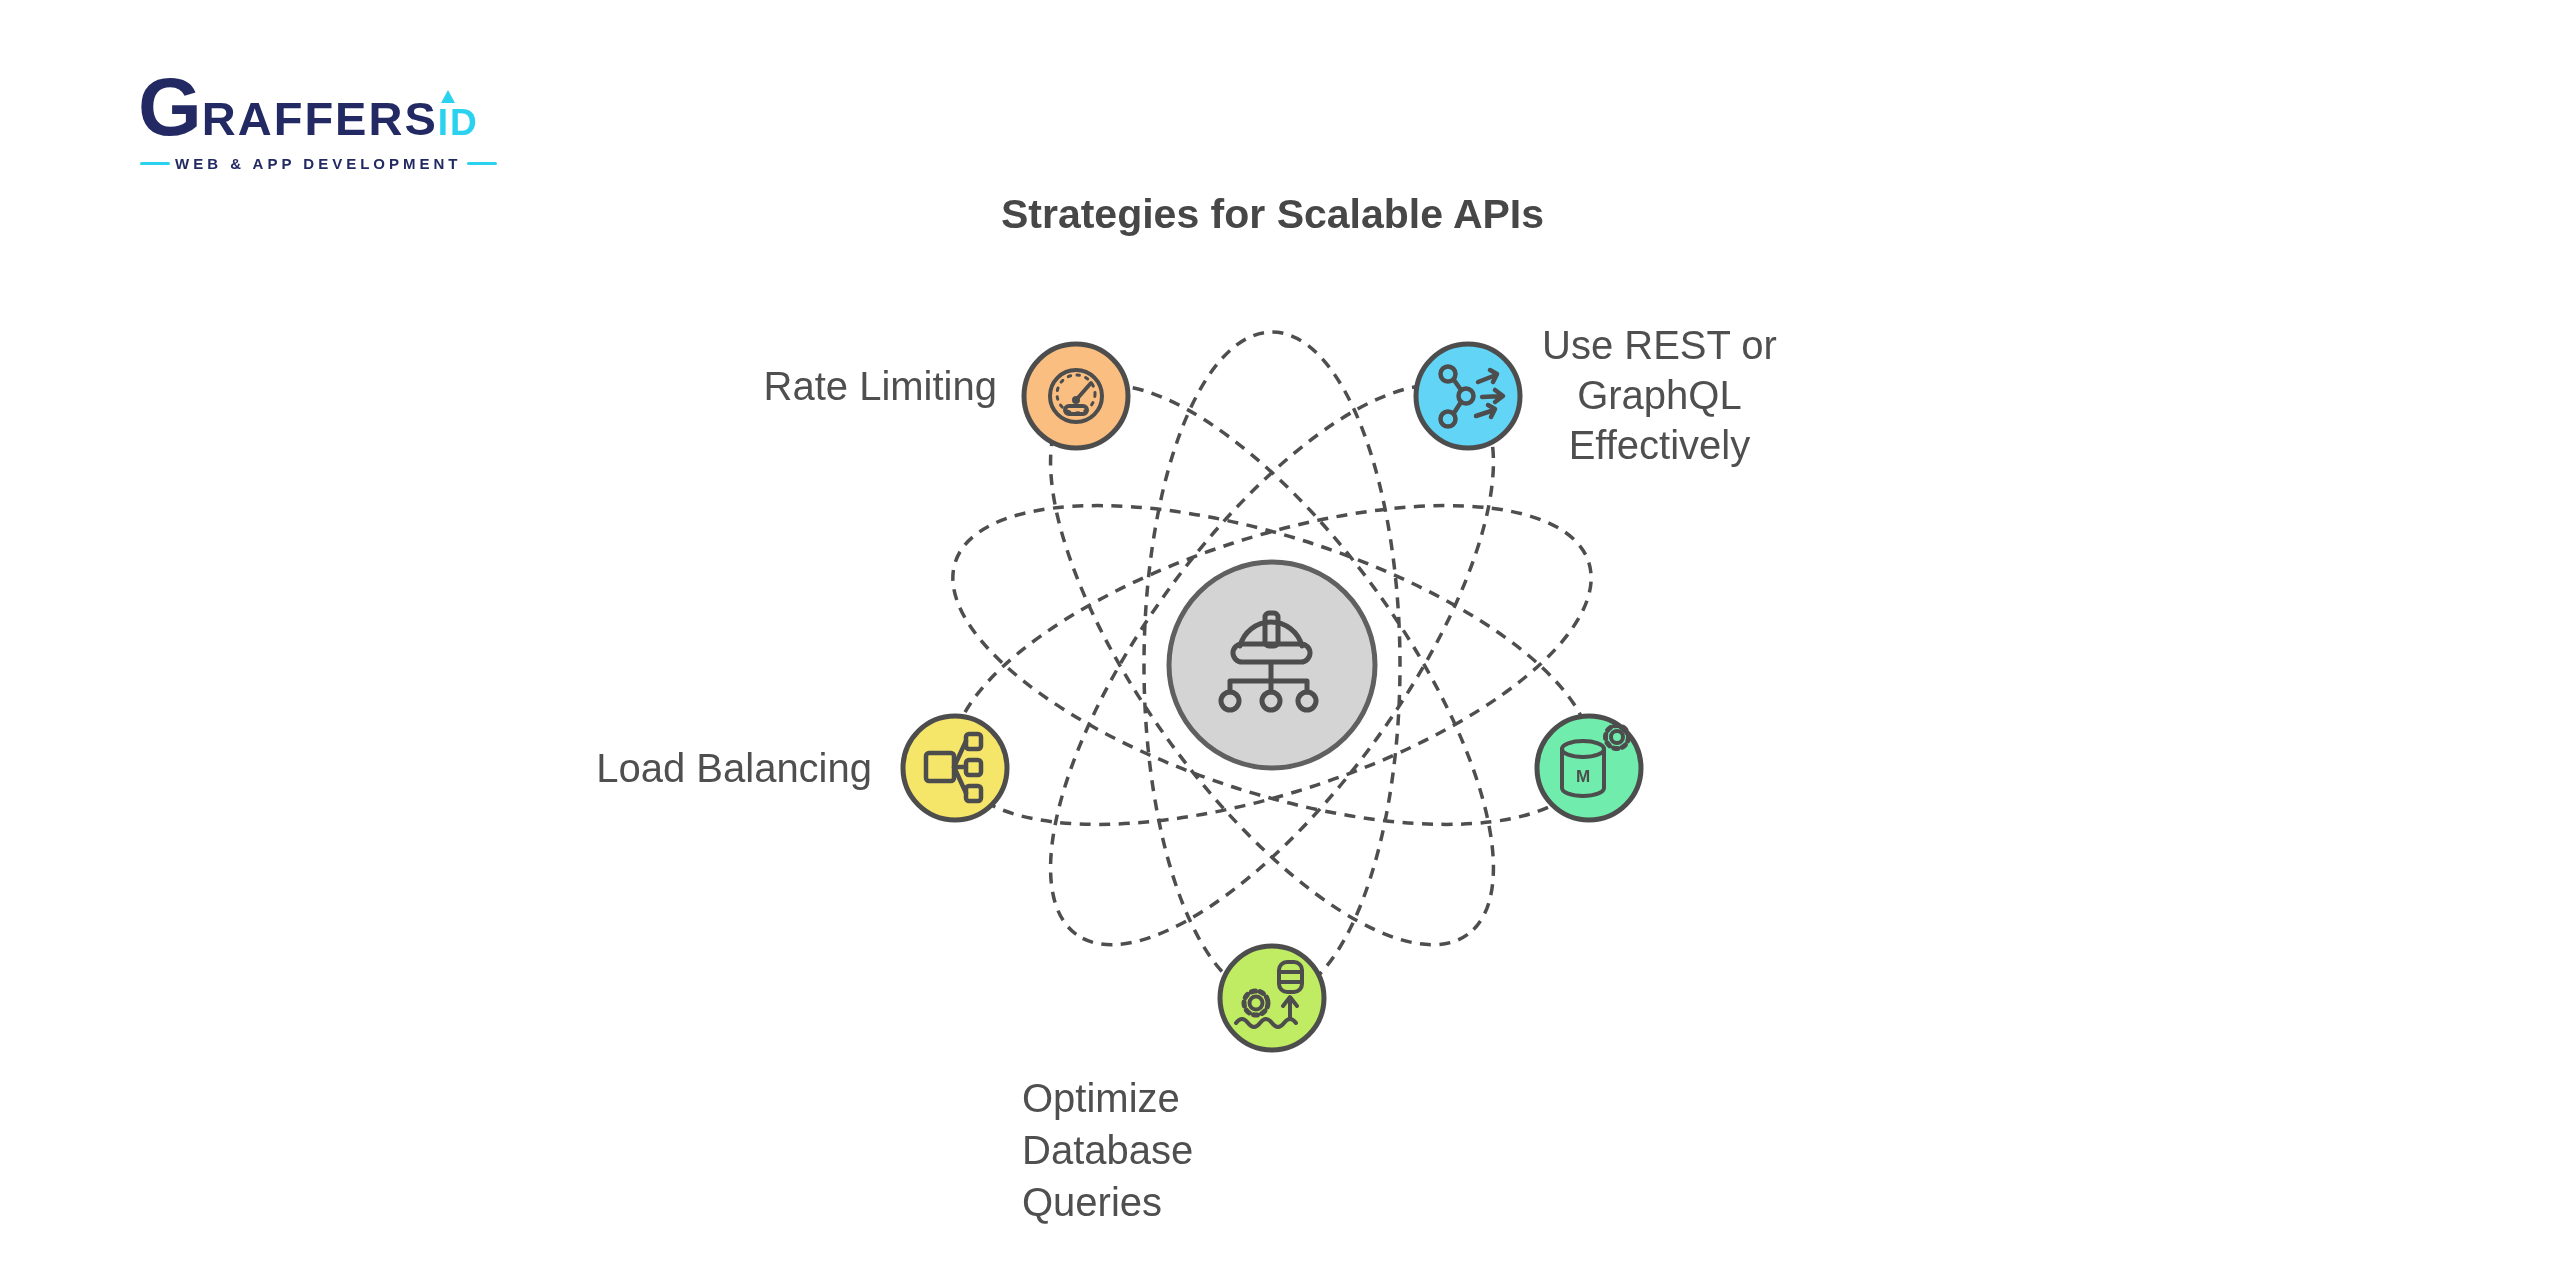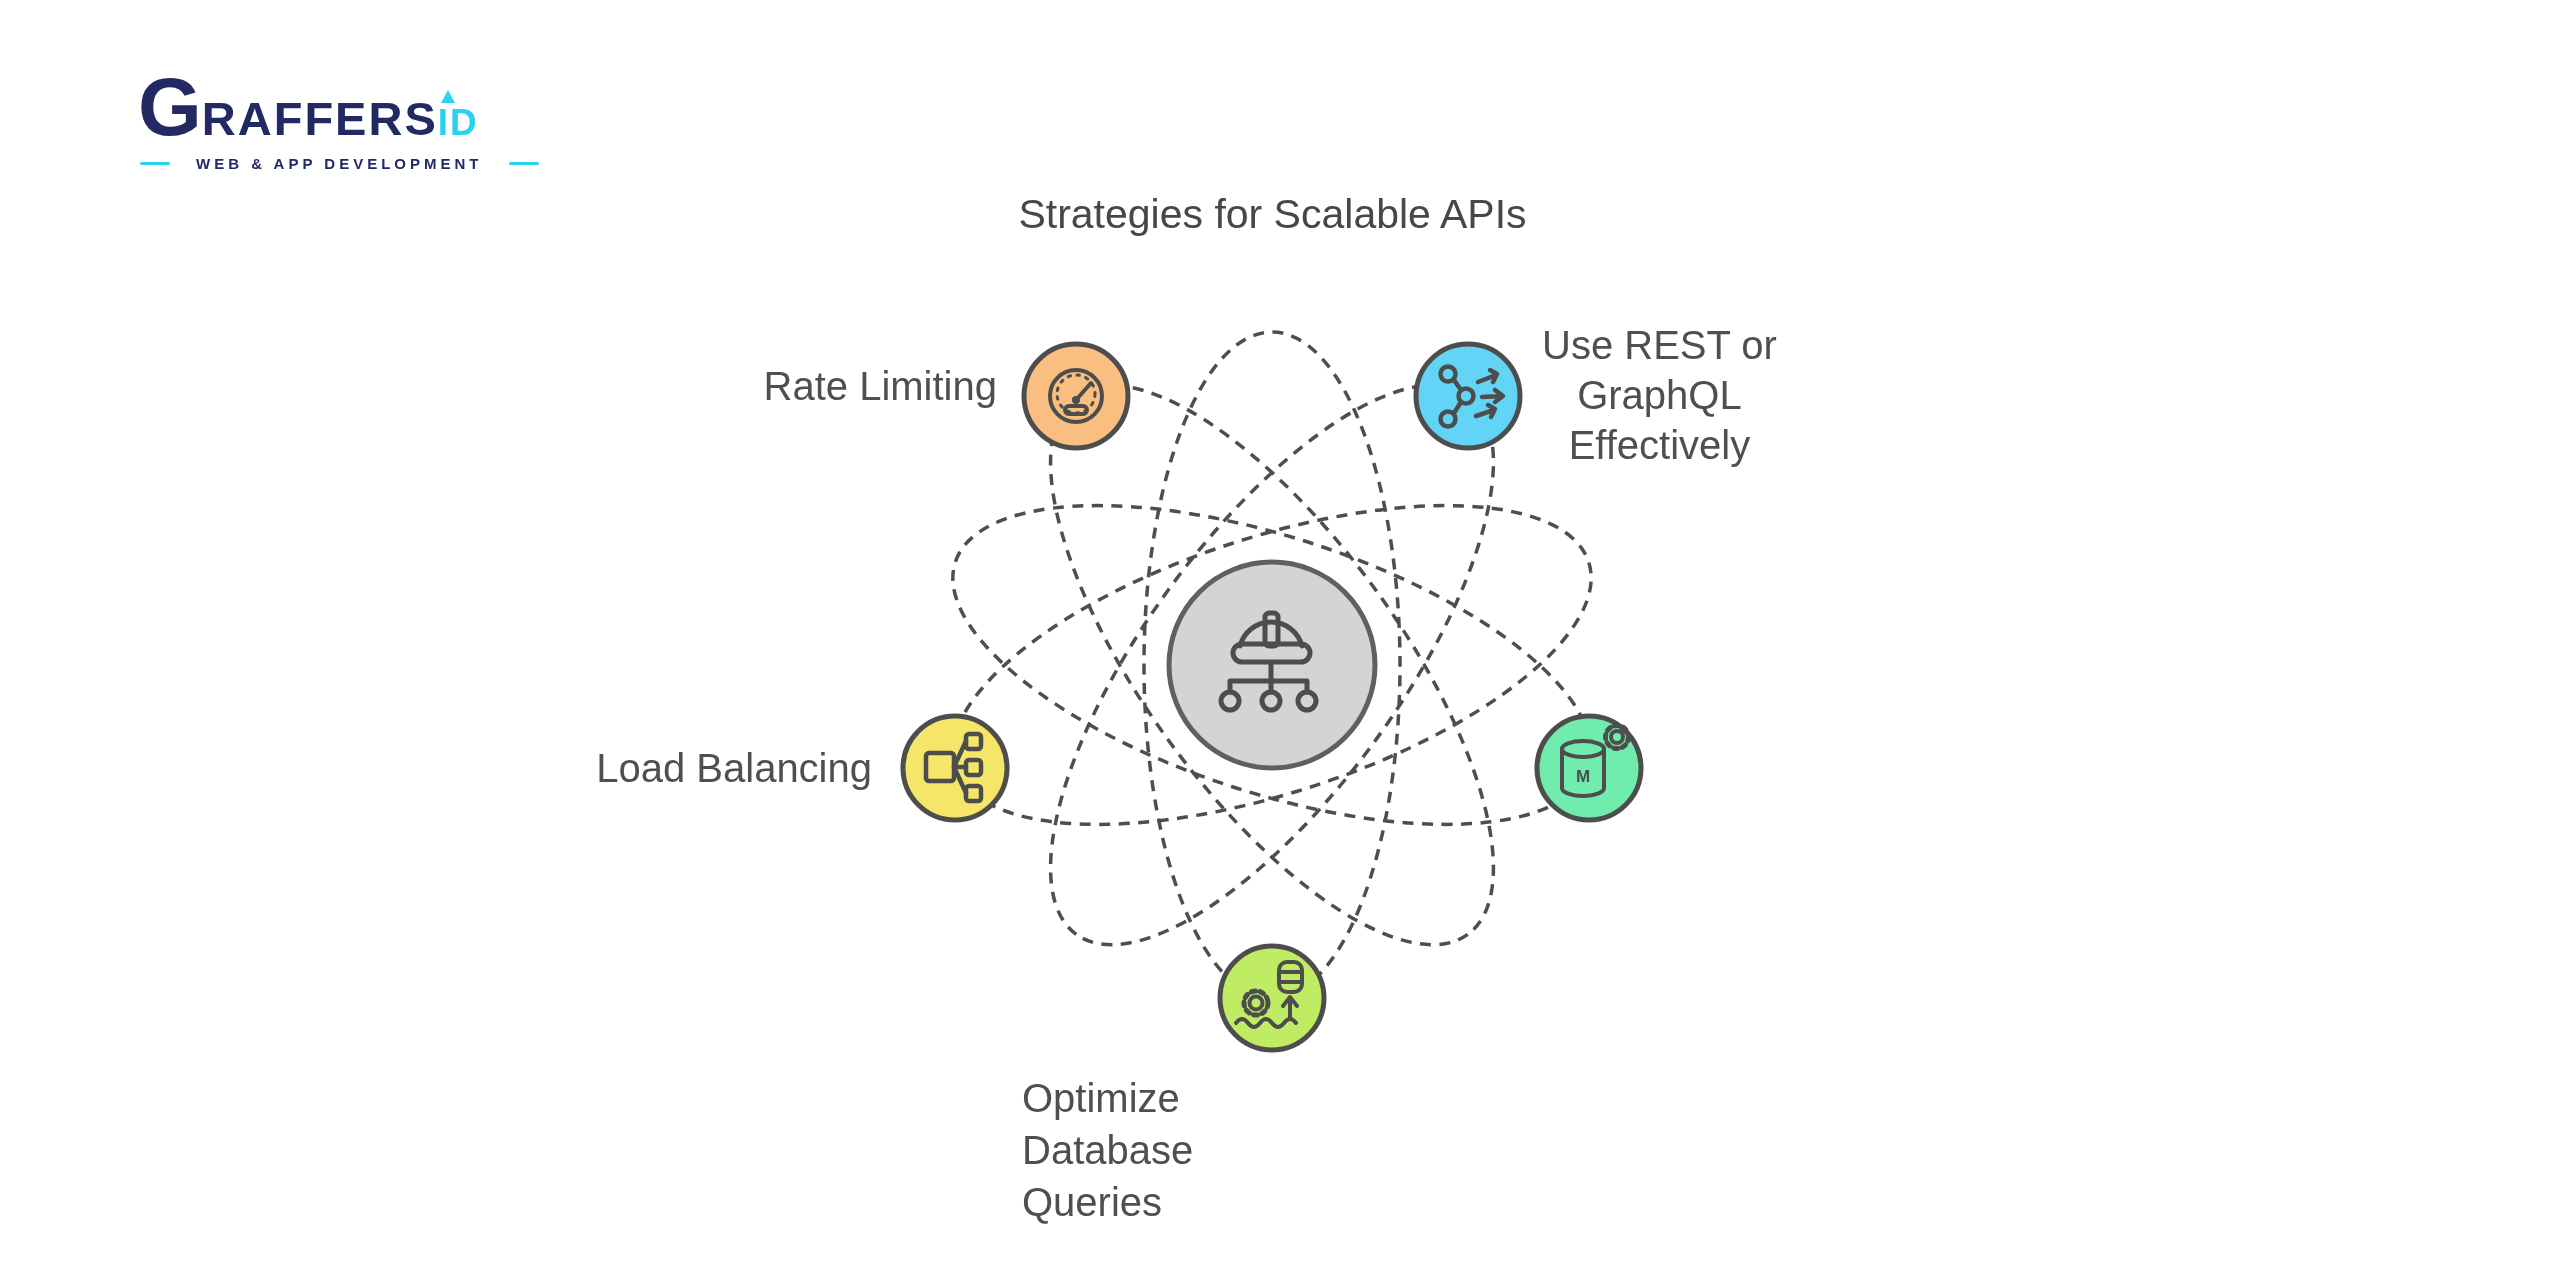--- a/index.html
+++ b/index.html
@@ -13,27 +13,27 @@
 
   
   .logo { position: absolute; left: 138px; top: 70px; }
   .logo-row { display: flex; align-items: baseline; color: var(--navy); }
   .logo-g { font-size: 82px; font-weight: bold; line-height: 0.9; letter-spacing: 0; }
   .logo-main { font-size: 47px; font-weight: bold; letter-spacing: 2px; }
   .logo-id { position: relative; font-size: 37px; font-weight: bold; letter-spacing: 2px; color: var(--cyan); }
   .logo-caret { position: absolute; left: 3px; top: -12px; width: 0; height: 0;
     border-left: 7px solid transparent; border-right: 7px solid transparent;
     border-bottom: 13px solid var(--cyan); }
-  .logo-tagline { display: flex; align-items: center; gap: 26px; margin-top: 9px; margin-left: 2px; }
+  .logo-tagline { display: flex; align-items: center; gap: 5px; margin-top: 9px; margin-left: 2px; }
   .tag-text { font-size: 15px; font-weight: bold; letter-spacing: 4px; color: var(--navy); white-space: nowrap; }
   .tag-dash { width: 30px; height: 3px; background: var(--cyan); border-radius: 2px; }
 
   
   .title { position: absolute; left: 0; width: 2545px; top: 191px;
-    text-align: center; font-size: 41px; font-weight: normal; color: var(--title); }
+    text-align: center; font-size: 41px; font-weight: bold; color: var(--title); }
 
   
   svg.diagram { position: absolute; left: 0; top: 0; width: 2560px; height: 1280px; }
   .orbit { fill: none; stroke: var(--orbit); stroke-width: 3.5; stroke-dasharray: 11 8.5; }
   .sat { stroke: var(--stroke); stroke-width: 5; }
   .center-circle { stroke: var(--center-stroke); stroke-width: 5; }
   .icon { fill: none; stroke: var(--stroke); stroke-linecap: round; stroke-linejoin: round; }
   .s3 { stroke-width: 3; } .s4 { stroke-width: 4; } .s45 { stroke-width: 4.5; } .s5 { stroke-width: 5; }
   .ticks { stroke-dasharray: 2.5 6.5; }
   .gear-teeth { stroke-width: 5; stroke-dasharray: 4 4.6; }

